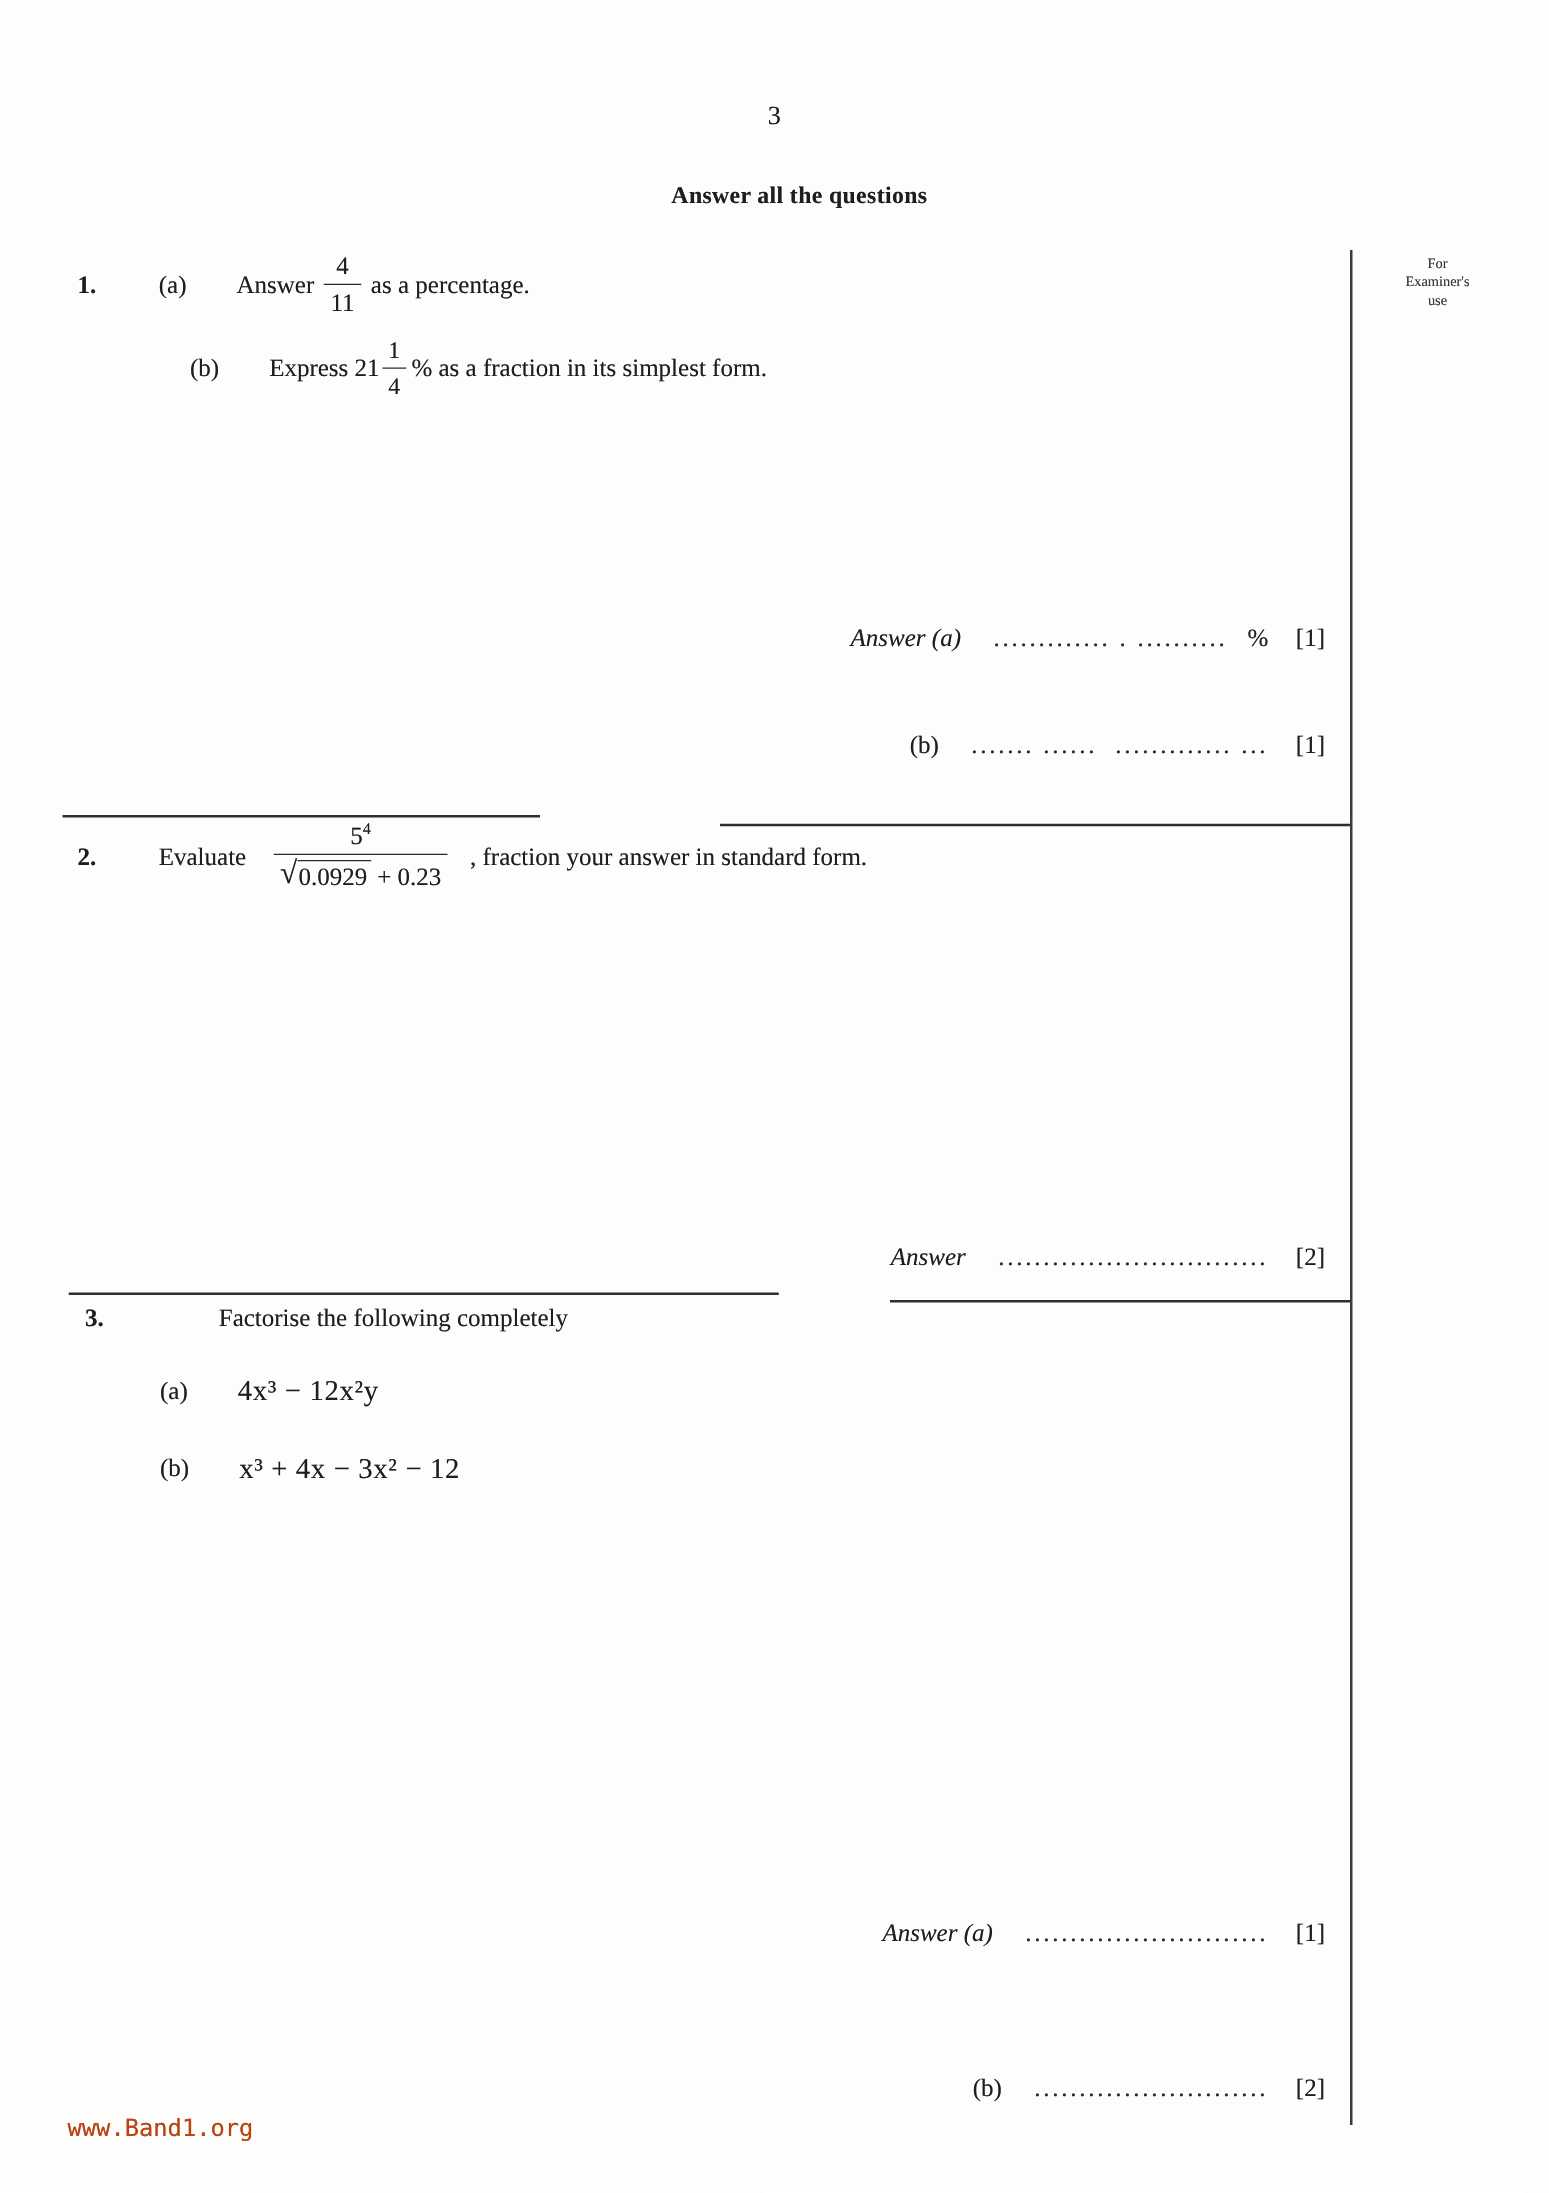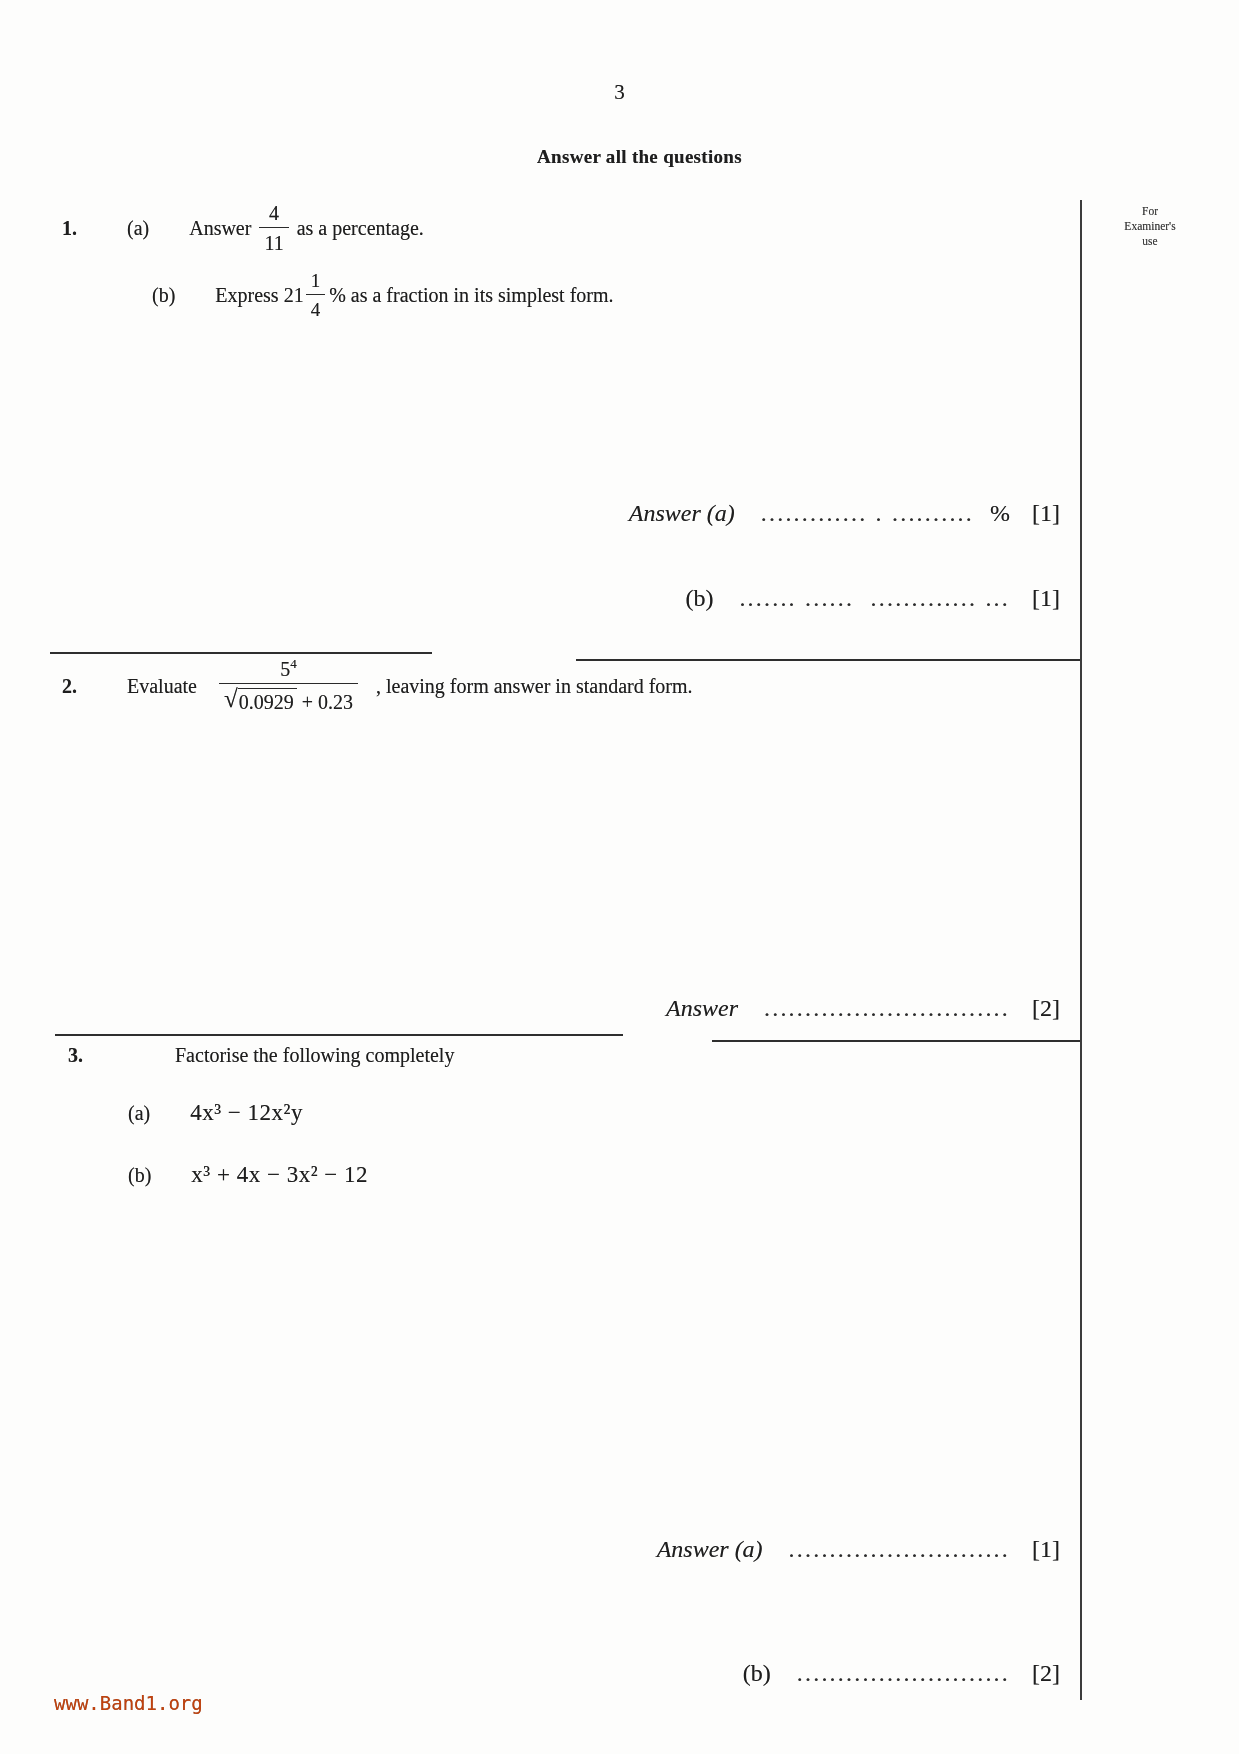--- a/index.html
+++ b/index.html
@@ -31,21 +31,21 @@
   .frac .num { padding:0 5px 2px; }
   .frac .den { border-top:1.6px solid #2a2a2a; padding:4px 5px 0; }
   .frac.small { font-size:19px; margin:0 4px 0 2px; }
 
   .sqrt { display:inline-flex; align-items:flex-start; }
   .sqrt .radsym { font-size:25px; line-height:1; transform:translateY(-2px); }
   .sqrt .radicand { border-top:1.6px solid #2a2a2a; padding:2px 3px 0 1px; }
 
   sup { font-size:13px; vertical-align:super; line-height:0; }
 
-  .answer-row { position:absolute; right:179px; display:flex; align-items:baseline; font-size:24px; }
+  .answer-row { position:absolute; right:179px; display:flex; align-items:baseline; font-size:20px; }
   .answer-label { font-style:italic; margin-right:26px; }
   .answer-label.plain { font-style:normal; }
   .dots { letter-spacing:2.2px; color:#2b2b2b; white-space:pre; }
   .unit { margin-left:16px; }
   .marks { margin-left:22px; }
 
   .divider { position:absolute; border-top:2.3px solid #2e2e2e; }
 
   .q3-title { font-size:20px;margin-left:48px; }
   .expr { font-size:23px; letter-spacing:.5px; }
@@ -109,21 +109,21 @@
     <span class="mr-sm">Evaluate</span>
     <span class="frac">
       <span class="num"><span>5</span><sup>4</sup></span>
       <span class="den">
         <span class="sqrt">
             <span class="radsym">√</span>
             <span class="radicand">0.0929</span>
           </span><span> + 0.23</span>
       </span>
     </span>
-    <span class="mr-sm" style="margin-left:10px;">, leaving form answer in standard form.</span>
+    <span class="mr-sm" style="margin-left:10px;">, fraction your answer in standard form.</span>
   </div>
 
   <div class="answer-row" style="top:995px;">
     <span class="answer-label">Answer</span>
     <span class="dots">..............................</span>
     <span class="marks">[2]</span>
   </div>
 
   <div class="divider" style="top:1034px; left:55px; width:568px;"></div>
   <div class="divider" style="top:1040px; left:712px; width:368px;"></div>

